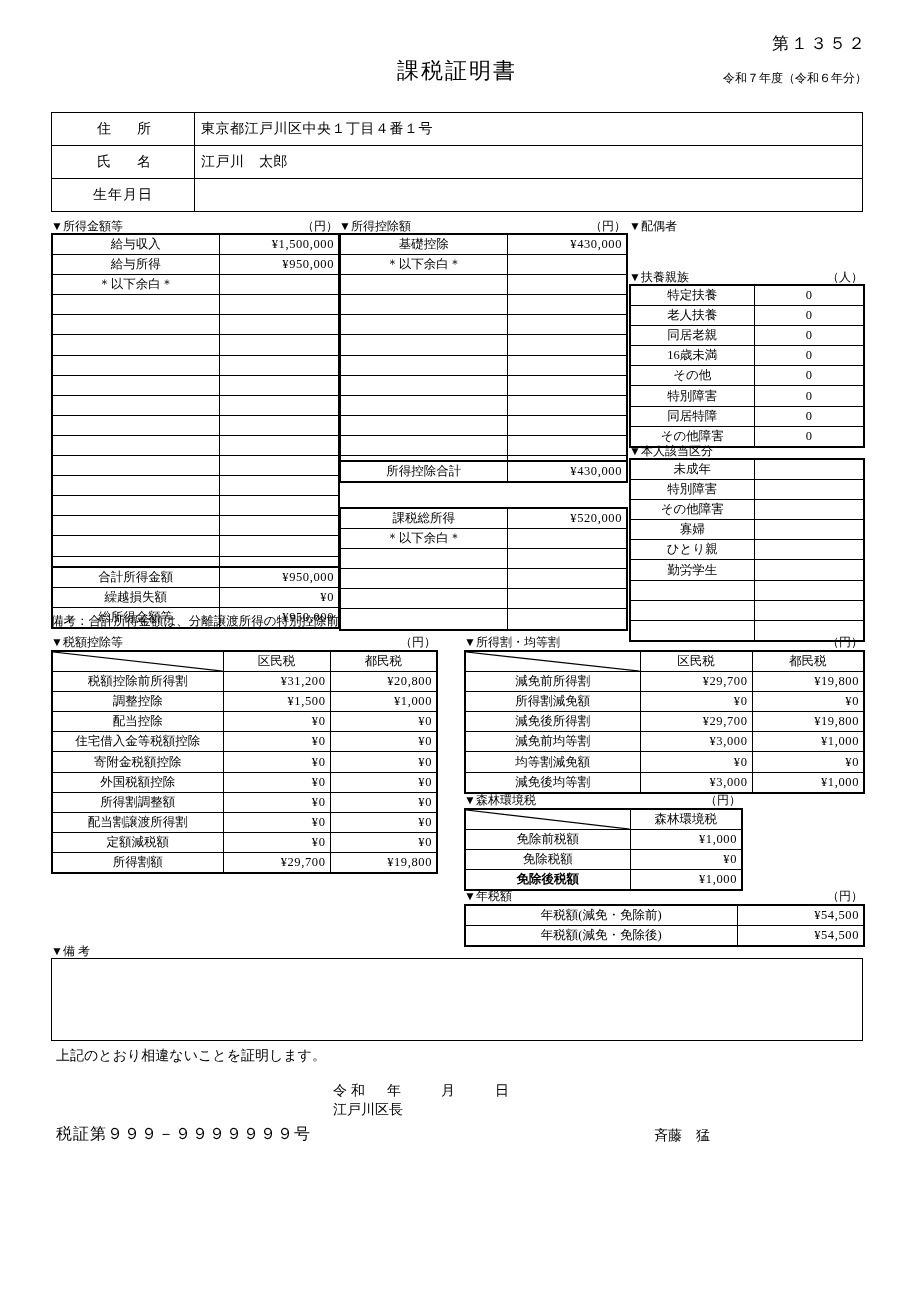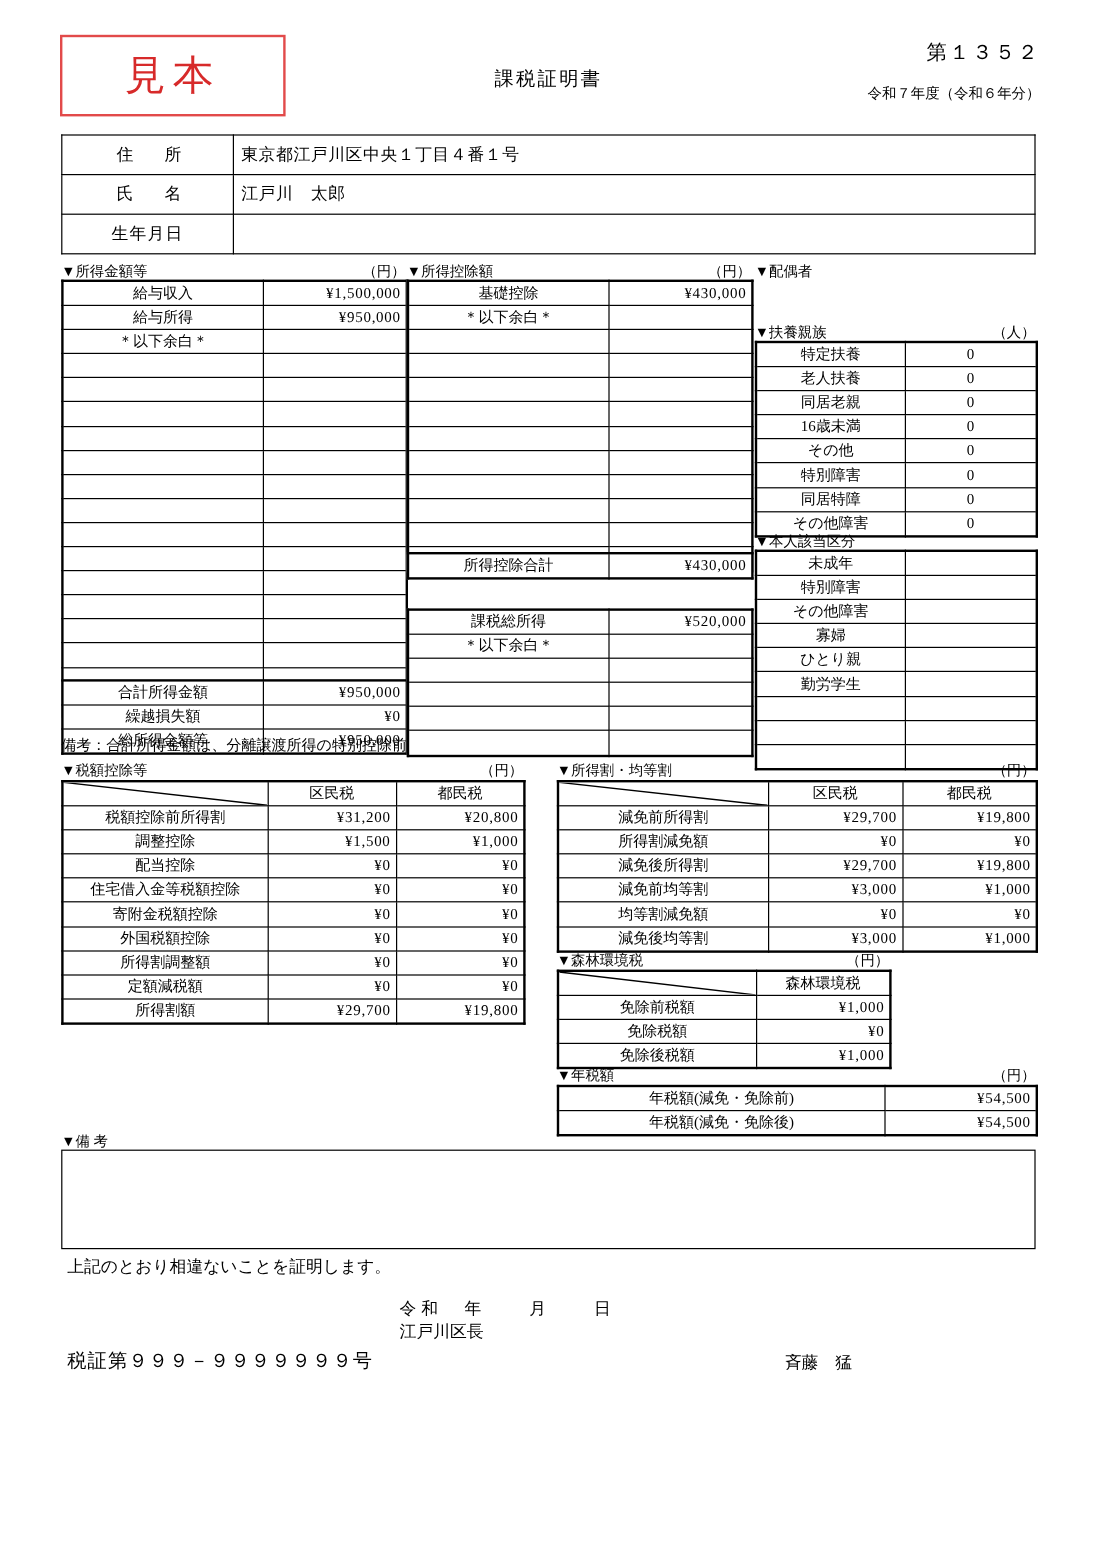--- a/index.html
+++ b/index.html
@@ -43,21 +43,21 @@
     letter-spacing: 6px;
     font-family: "Liberation Serif", "DejaVu Serif", serif;
     font-weight: 400;
   }
   .doc-title {
     position: absolute;
     left: 332px;
     top: 56px;
     width: 250px;
     text-align: center;
-    font-size: 16px;
+    font-size: 22px;
     letter-spacing: 2px;
   }
   .doc-number {
     position: absolute;
     right: 48px;
     top: 32px;
     font-size: 17px;
     letter-spacing: 2px;
     text-align: right;
   }
@@ -161,23 +161,20 @@
   
   .ft { position: absolute; font-size: 14px; white-space: nowrap; }
   .ft.big { font-size: 16px; letter-spacing: 1px; }
   .ft.spaced { letter-spacing: 4px; }
 </style>
 </head>
 <body>
 
 <div id="page">
 
-  <div class="stamp-box">
-    <div class="stamp-text">見本</div>
-  </div>
 
   <div class="doc-title">課税証明書</div>
   <div class="doc-number">第１３５２</div>
   <div class="doc-year">令和７年度（令和６年分）</div>
 
   <table class="ident">
     <tbody>
         <tr>
       <td class="lbl">住　所</td>
       <td class="val" rowspan="1">東京都江戸川区中央１丁目４番１号</td>
@@ -565,20 +562,25 @@
           <td class="k" style="height: 19.1px;">外国税額控除</td>
           <td class="v" style="height: 19.1px;">¥0</td>
           <td class="v" style="height: 19.1px;">¥0</td>
         </tr>
         <tr>
           <td class="k" style="height: 19.1px;">所得割調整額</td>
           <td class="v" style="height: 19.1px;">¥0</td>
           <td class="v" style="height: 19.1px;">¥0</td>
         </tr>
         <tr>
+          <td class="k" style="height: 19.1px;">配当割譲渡所得割</td>
+          <td class="v" style="height: 19.1px;">¥0</td>
+          <td class="v" style="height: 19.1px;">¥0</td>
+        </tr>
+        <tr>
           <td class="k" style="height: 19.1px;">定額減税額</td>
           <td class="v" style="height: 19.1px;">¥0</td>
           <td class="v" style="height: 19.1px;">¥0</td>
         </tr>
         <tr>
           <td class="k" style="height: 19.1px;">所得割額</td>
           <td class="v" style="height: 19.1px;">¥29,700</td>
           <td class="v" style="height: 19.1px;">¥19,800</td>
         </tr>
       </tbody>
@@ -661,21 +663,21 @@
         </tr>
         <tr>
           <td class="k" style="height: 19.1px;">免除前税額</td>
           <td class="v" style="height: 19.1px;">¥1,000</td>
         </tr>
         <tr>
           <td class="k" style="height: 19.1px;">免除税額</td>
           <td class="v" style="height: 19.1px;">¥0</td>
         </tr>
         <tr>
-          <td class="k" style="height: 19.1px;">免除後税額</td>
+          <td class="k" style="height: 19.1px; font-weight: bold;">免除後税額</td>
           <td class="v" style="height: 19.1px;">¥1,000</td>
         </tr>
       </tbody>
   </table>
 
   <div class="sec-hd" style="left:464px; top:888px; width:399px;">
     <div class="sec-hd-row">
       <span>▼年税額</span>
       <span>（円）</span>
     </div>

